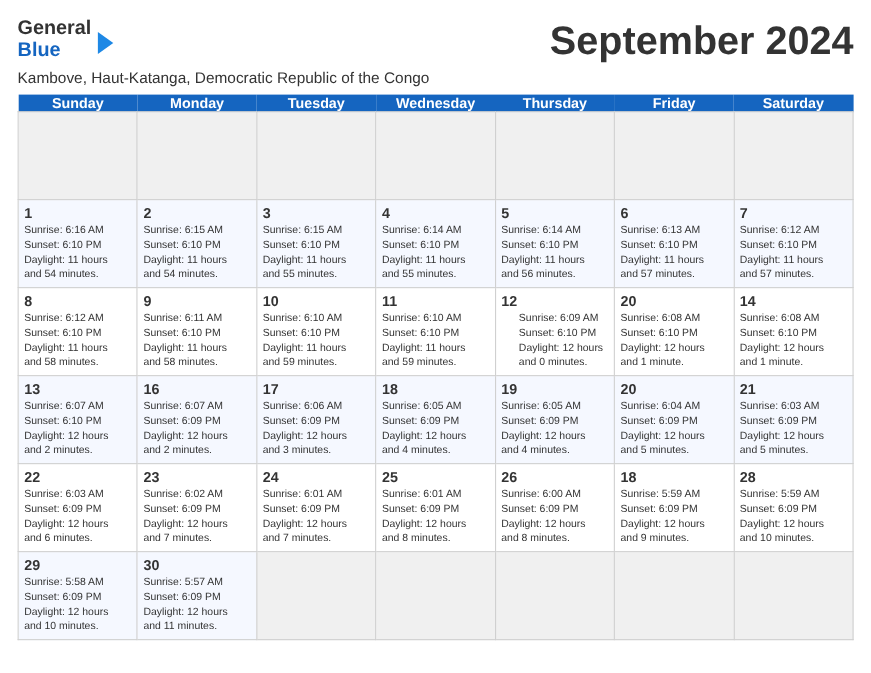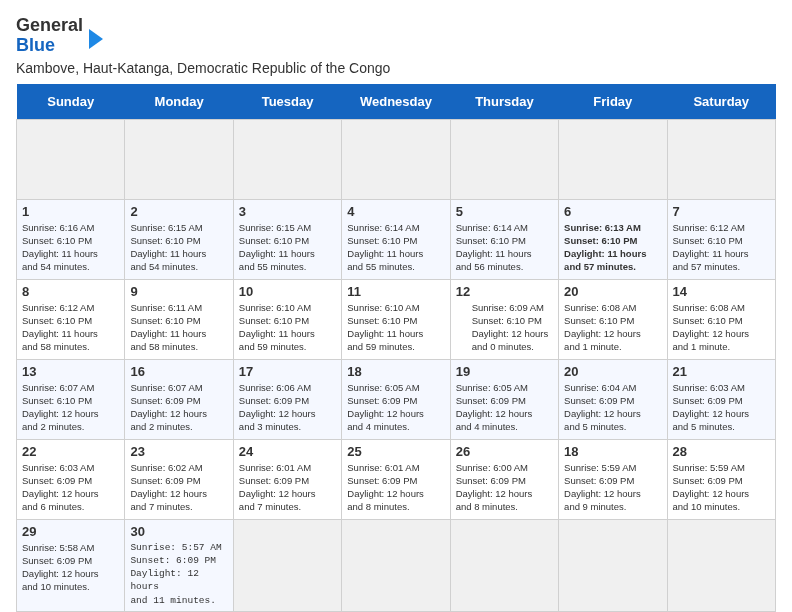--- a/index.html
+++ b/index.html
@@ -48,21 +48,21 @@
     }
     table {
       width: 100%;
       border-collapse: collapse;
       table-layout: fixed;
     }
     th {
       background-color: #1565c0;
       color: #fff;
       text-align: center;
-      padding: 10px 2px;
+      padding: 0 2px;
       font-size: 13px;
       font-weight: bold;
     }
     td {
       border: 1px solid #d0d0d0;
       vertical-align: top;
       padding: 4px 5px;
       font-size: 10px;
       color: #333;
       height: 80px;
@@ -93,20 +93,21 @@
     <div style="display:flex; flex-direction:column; align-items:center;">
       <span class="logo-text">
         <span class="general">General</span><br>
         <span class="blue">Blue</span>
       </span>
     </div>
     <div style="display:flex; align-items:center; margin-left:2px; margin-top:4px;">
       <div class="logo-arrow"></div>
     </div>
   </div>
+  <div class="month-title">September 2024</div>
 </div>
 
 <div class="subtitle">Kambove, Haut-Katanga, Democratic Republic of the Congo</div>
 
 <table>
   <thead>
     <tr id="header-row">
         <th>Sunday</th>
         <th>Monday</th>
         <th>Tuesday</th>
@@ -157,21 +158,21 @@
         </td>
         <td>
           <span class="day-num">5</span>
           <div class="day-info" style="white-space: pre-line;">Sunrise: 6:14 AM
 Sunset: 6:10 PM
 Daylight: 11 hours
 and 56 minutes.</div>
         </td>
         <td>
           <span class="day-num">6</span>
-          <div class="day-info" style="white-space: pre-line; font-weight: bold;">Sunrise: 6:13 AM
+          <div class="day-info" style="white-space: pre-line;">Sunrise: 6:13 AM
 Sunset: 6:10 PM
 Daylight: 11 hours
 and 57 minutes.</div>
         </td>
         <td>
           <span class="day-num">7</span>
           <div class="day-info" style="white-space: pre-line;">Sunrise: 6:12 AM
 Sunset: 6:10 PM
 Daylight: 11 hours
 and 57 minutes.</div>
@@ -333,21 +334,21 @@
       <tr>
         <td>
           <span class="day-num">29</span>
           <div class="day-info" style="white-space: pre-line;">Sunrise: 5:58 AM
 Sunset: 6:09 PM
 Daylight: 12 hours
 and 10 minutes.</div>
         </td>
         <td>
           <span class="day-num">30</span>
-          <div class="day-info" style="white-space: pre-line; font-family: Liberation Mono, monospace;">Sunrise: 5:57 AM
+          <div class="day-info" style="white-space: pre-line;">Sunrise: 5:57 AM
 Sunset: 6:09 PM
 Daylight: 12 hours
 and 11 minutes.</div>
         </td>
         <td class="empty"></td>
         <td class="empty"></td>
         <td class="empty"></td>
         <td class="empty"></td>
         <td class="empty"></td>
       </tr>

